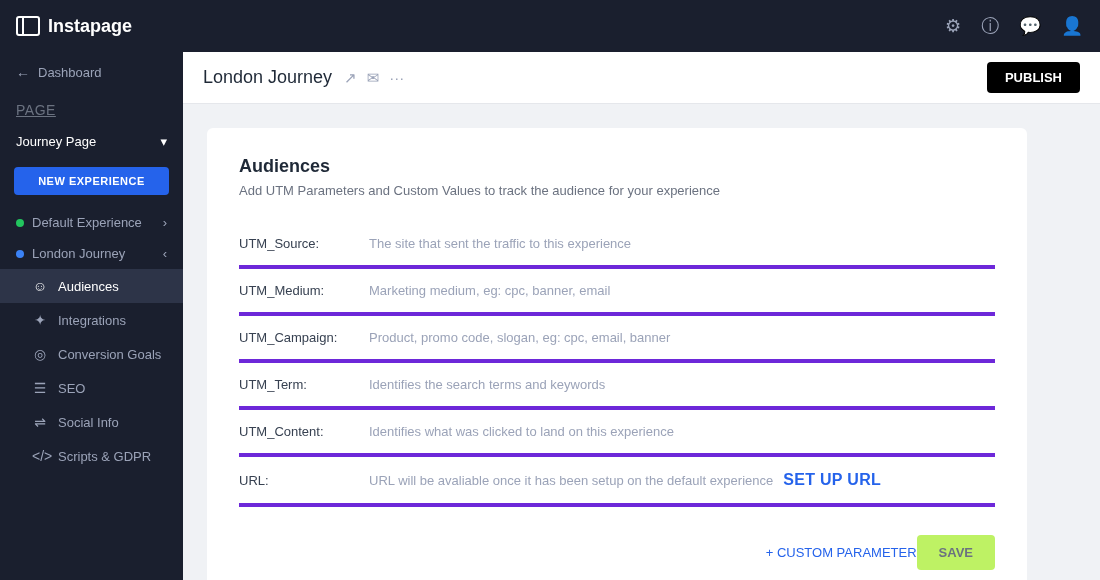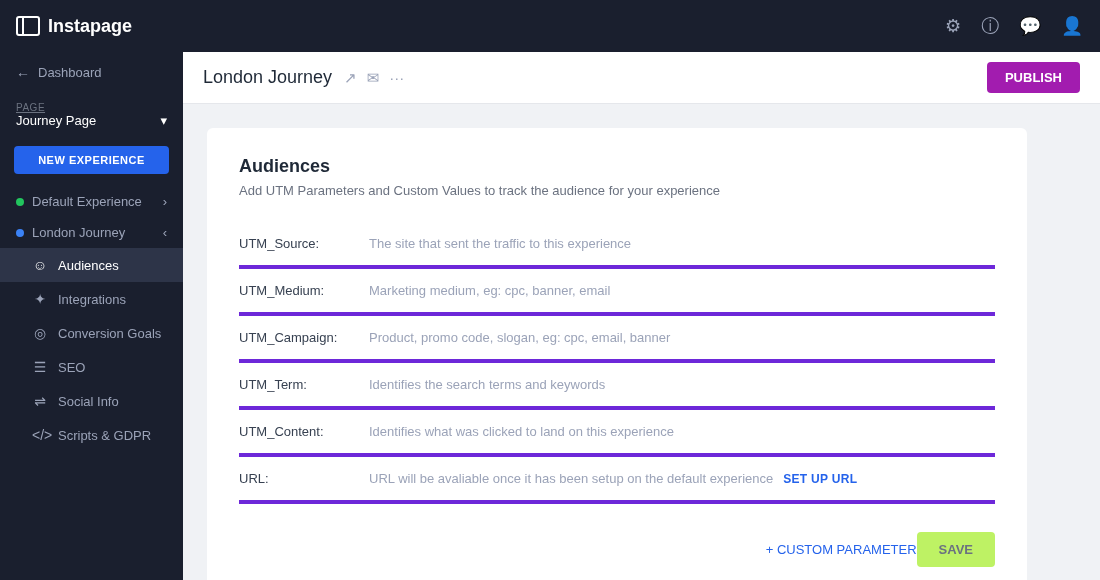--- a/index.html
+++ b/index.html
@@ -75,24 +75,24 @@
       font-size: 13px;
       cursor: pointer;
     }
     .back-arrow { font-size: 14px; }
 
     .sidebar-page-section {
       padding: 10px 16px 6px;
     }
     .sidebar-page-label {
       color: #6b7280;
-      font-size: 10px;
+      font-size: 14px;
       text-transform: uppercase;
       letter-spacing: 0.5px;
-      margin-bottom: 0;
+      margin-bottom: 16px;
       text-decoration: underline;
     }
     .sidebar-page-selector {
       display: flex;
       align-items: center;
       justify-content: space-between;
       color: white;
       font-size: 13px;
       cursor: pointer;
     }
@@ -174,21 +174,21 @@
       color: #1f2937;
     }
     .header-icons {
       display: flex;
       align-items: center;
       gap: 10px;
       color: #9ba3b8;
     }
     .header-icon { font-size: 15px; cursor: pointer; }
     .publish-btn {
-      background: #a21caf;
+      background: #000000;
       color: white;
       border: none;
       border-radius: 4px;
       padding: 8px 18px;
       font-size: 13px;
       font-weight: 600;
       cursor: pointer;
     }
 
     
@@ -238,21 +238,21 @@
       font-size: 13px;
       color: #9ba3b8;
     }
     .utm-value.url-row {
       display: flex;
       align-items: center;
       gap: 10px;
     }
     .setup-url-link {
       color: #2563eb;
-      font-size: 12px;
+      font-size: 16px;
       font-weight: 600;
       text-transform: uppercase;
       letter-spacing: 0.3px;
       cursor: pointer;
       white-space: nowrap;
     }
 
     .card-footer {
       display: flex;
       align-items: center;

